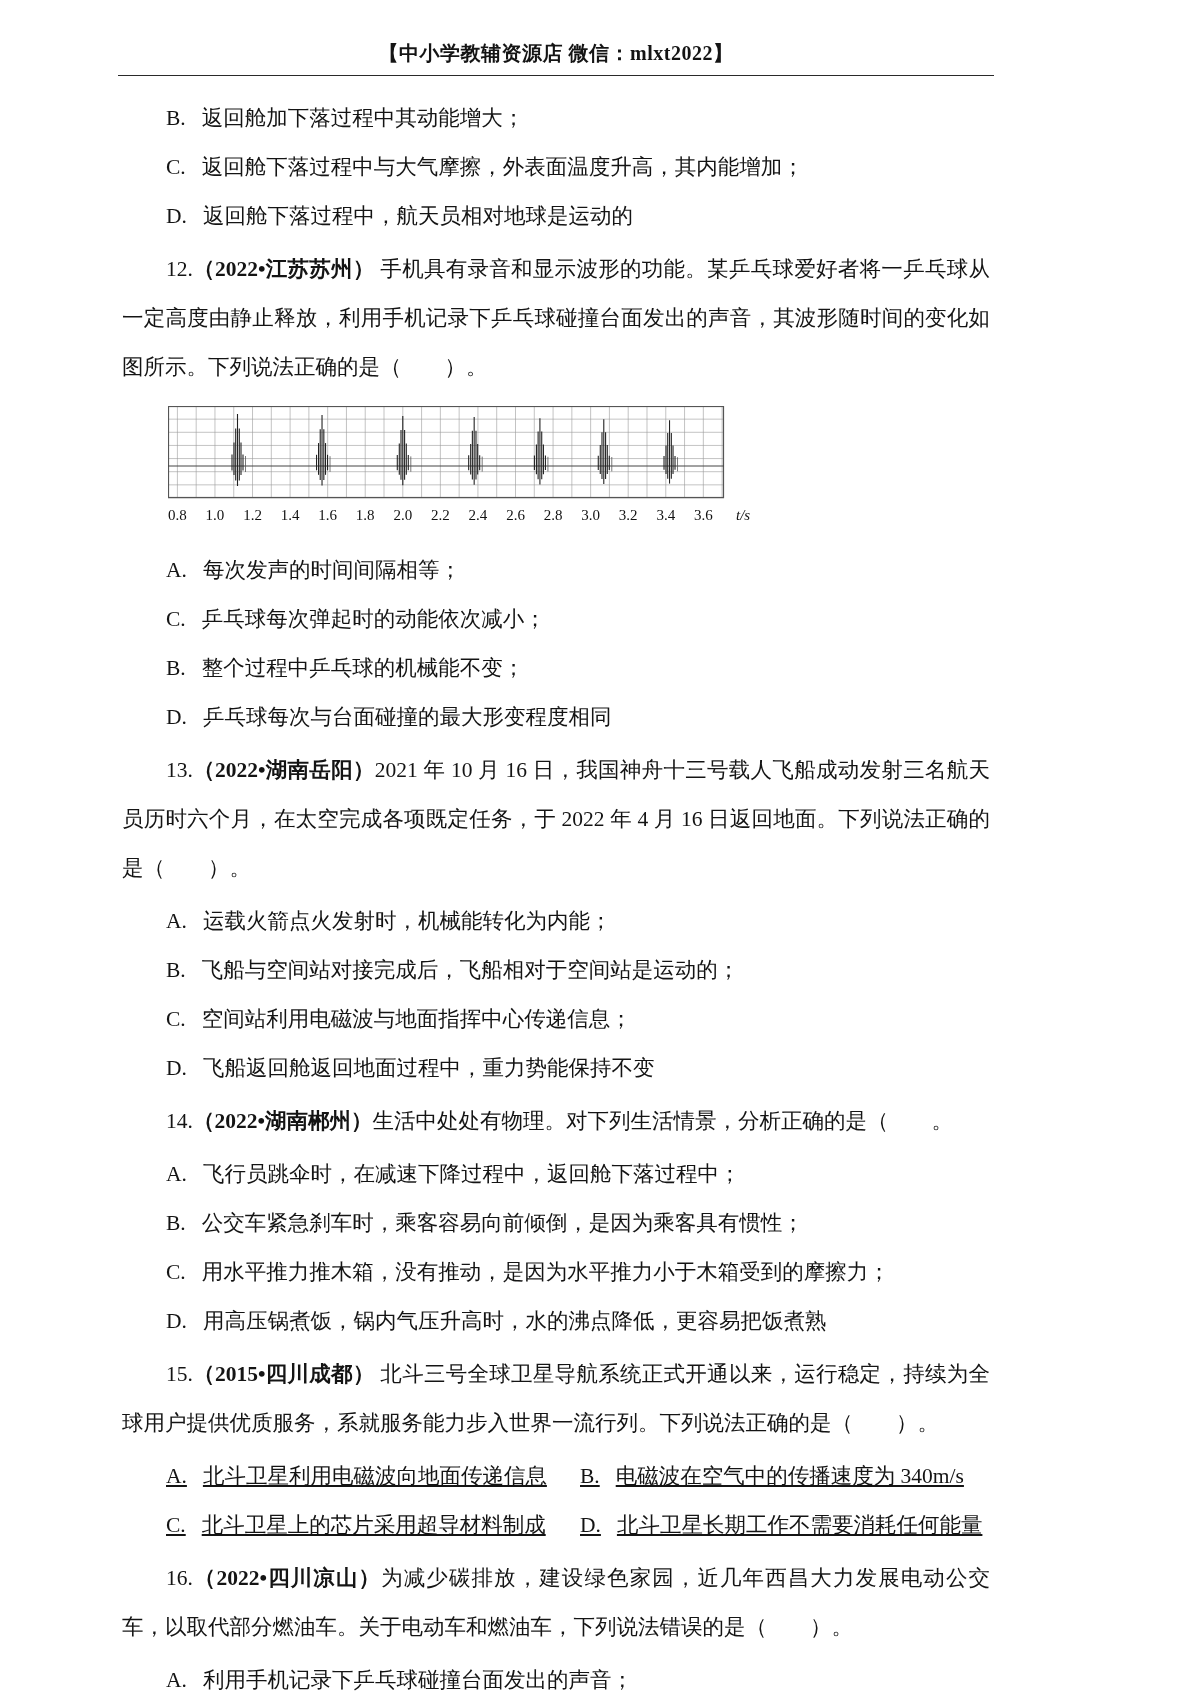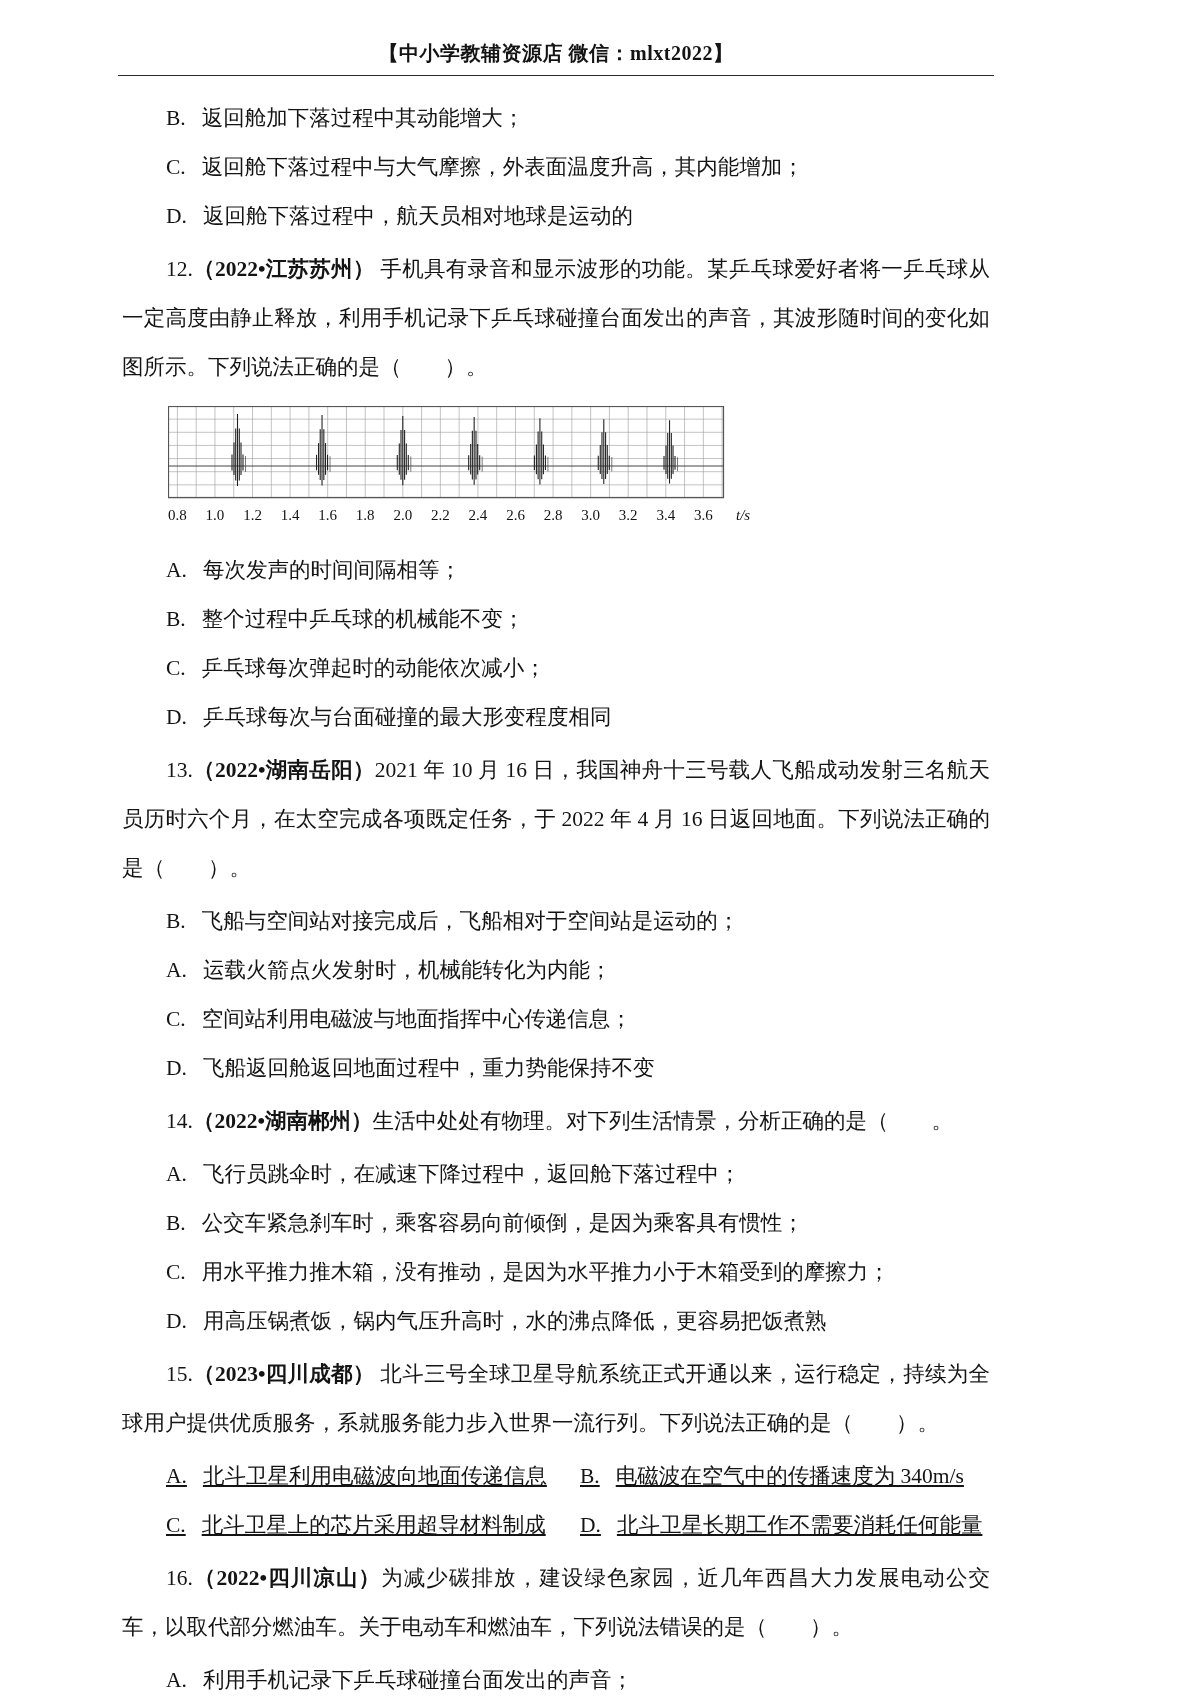--- a/index.html
+++ b/index.html
@@ -151,42 +151,42 @@
           <text x="422.63513513513516" y="114" text-anchor="middle" font-size="15" fill="#111">3.0</text>
           <text x="460.2027027027027" y="114" text-anchor="middle" font-size="15" fill="#111">3.2</text>
           <text x="497.77027027027026" y="114" text-anchor="middle" font-size="15" fill="#111">3.4</text>
           <text x="535.3378378378378" y="114" text-anchor="middle" font-size="15" fill="#111">3.6</text>
           <text x="568" y="114" text-anchor="start" font-size="15" font-style="italic" fill="#111">t/s</text>
         </svg>
     </div>
 
     <div>
       <div class="opt"><span class="ol">A.</span><span>每次发声的时间间隔相等；</span></div>
+      <div class="opt"><span class="ol">C.</span><span>乒乓球每次弹起时的动能依次减小；</span></div>
       <div class="opt"><span class="ol">B.</span><span>整个过程中乒乓球的机械能不变；</span></div>
-      <div class="opt"><span class="ol">C.</span><span>乒乓球每次弹起时的动能依次减小；</span></div>
       <div class="opt"><span class="ol">D.</span><span>乒乓球每次与台面碰撞的最大形变程度相同</span></div>
     </div>
 
     <p class="qpara"><span>13.</span><span class="qsrc">（2022•湖南岳阳）</span><span>2021 年 10 月 16 日，我国神舟十三号载人飞船成动发射三名航天员历时六个月，在太空完成各项既定任务，于 2022 年 4 月 16 日返回地面。下列说法正确的是（　　）。</span></p>
     <div>
+      <div class="opt"><span class="ol">A.</span><span>运载火箭点火发射时，机械能转化为内能；</span></div>
       <div class="opt"><span class="ol">B.</span><span>飞船与空间站对接完成后，飞船相对于空间站是运动的；</span></div>
-      <div class="opt"><span class="ol">A.</span><span>运载火箭点火发射时，机械能转化为内能；</span></div>
       <div class="opt"><span class="ol">C.</span><span>空间站利用电磁波与地面指挥中心传递信息；</span></div>
       <div class="opt"><span class="ol">D.</span><span>飞船返回舱返回地面过程中，重力势能保持不变</span></div>
     </div>
 
     <p class="qpara"><span>14.</span><span class="qsrc">（2022•湖南郴州）</span><span>生活中处处有物理。对下列生活情景，分析正确的是（　　。</span></p>
     <div>
       <div class="opt"><span class="ol">A.</span><span>飞行员跳伞时，在减速下降过程中，返回舱下落过程中；</span></div>
       <div class="opt"><span class="ol">B.</span><span>公交车紧急刹车时，乘客容易向前倾倒，是因为乘客具有惯性；</span></div>
       <div class="opt"><span class="ol">C.</span><span>用水平推力推木箱，没有推动，是因为水平推力小于木箱受到的摩擦力；</span></div>
       <div class="opt"><span class="ol">D.</span><span>用高压锅煮饭，锅内气压升高时，水的沸点降低，更容易把饭煮熟</span></div>
     </div>
 
-    <p class="qpara"><span>15.</span><span class="qsrc">（2023•四川成都）</span><span> 北斗三号全球卫星导航系统正式开通以来，运行稳定，持续为全球用户提供优质服务，系就服务能力步入世界一流行列。下列说法正确的是（　　）。</span></p>
+    <p class="qpara"><span>15.</span><span class="qsrc">（2015•四川成都）</span><span> 北斗三号全球卫星导航系统正式开通以来，运行稳定，持续为全球用户提供优质服务，系就服务能力步入世界一流行列。下列说法正确的是（　　）。</span></p>
     <div>
       <div class="opt opt-row">
         <span class="cell"><span class="ol">A.</span><span>北斗卫星利用电磁波向地面传递信息</span></span>
         <span class="cell"><span class="ol">B.</span><span>电磁波在空气中的传播速度为 340m/s</span></span>
       </div>
       <div class="opt opt-row">
         <span class="cell"><span class="ol">C.</span><span>北斗卫星上的芯片采用超导材料制成</span></span>
         <span class="cell"><span class="ol">D.</span><span>北斗卫星长期工作不需要消耗任何能量</span></span>
       </div>
     </div>

